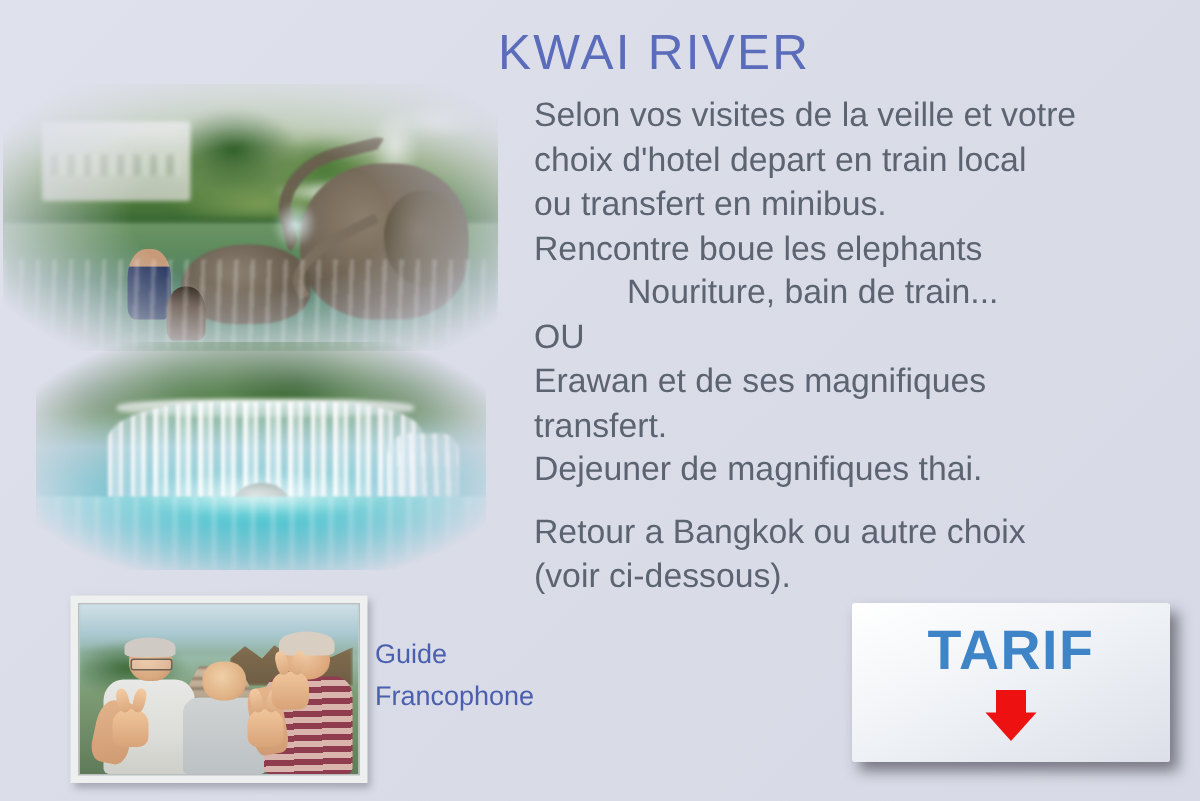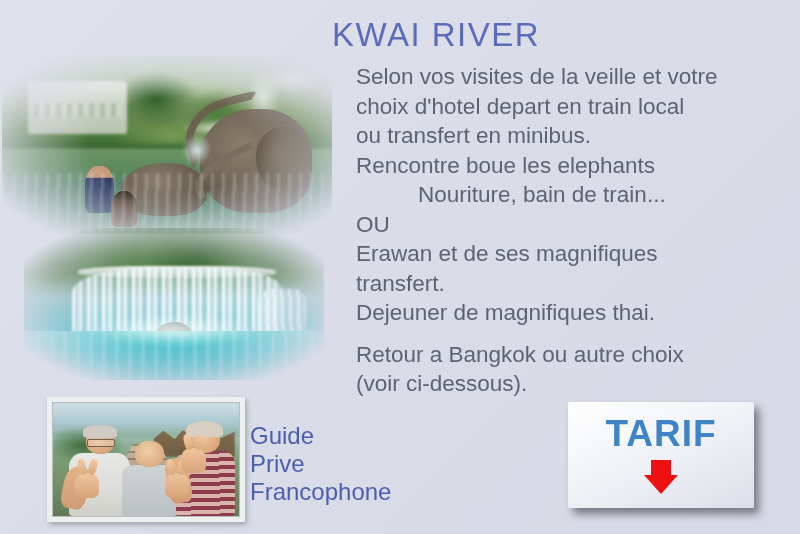--- a/index.html
+++ b/index.html
@@ -309,26 +309,26 @@
   }
   .vsign:before{left:10%;transform:rotate(-14deg);}
   .vsign:after{right:10%;transform:rotate(14deg);}
   .v1{left:12%;top:62%;}
   .v2{left:60%;top:62%;}
   .v3{right:18%;top:40%;}
 
   
   .guide{
     position:absolute;left:250px;top:422px;
-    color:#4a5fae;font-size:24px;line-height:28px;
+    color:#4a5fae;font-size:18px;line-height:28px;
   }
 
   
   .tarif{
-    position:absolute;left:568px;top:402px;width:186px;height:106px;
+    position:absolute;left:568px;top:402px;width:212px;height:106px;
     background:linear-gradient(155deg,#ffffff 0%,#f3f5f8 38%,#e6eaf0 72%,#dcdfe8 100%);
     box-shadow:5px 6px 9px rgba(40,40,50,.55);
     border-radius:2px;
     display:flex;flex-direction:column;align-items:center;justify-content:flex-start;
     padding-top:12px;box-sizing:border-box;
   }
   .tarif-label{
     font-size:37px;font-weight:bold;color:#3f84c6;letter-spacing:1px;
     line-height:40px;
   }
@@ -423,21 +423,20 @@
     <div class="ln">Erawan et de ses magnifiques</div>
     <div class="ln">transfert.</div>
     <div class="ln">Dejeuner de magnifiques thai.</div>
     <div class="gap"></div>
     <div class="ln">Retour a Bangkok ou autre choix</div>
     <div class="ln">(voir ci-dessous).</div>
   </div>
 
   <div class="guide">
     <div>Guide</div>
-    <div>Prive</div>
     <div>Francophone</div>
   </div>
 
   <div class="tarif">
     <div class="tarif-label">TARIF</div>
     <div class="arrow-down">
       <div class="stem"></div>
       <div class="head"></div>
     </div>
   </div>

